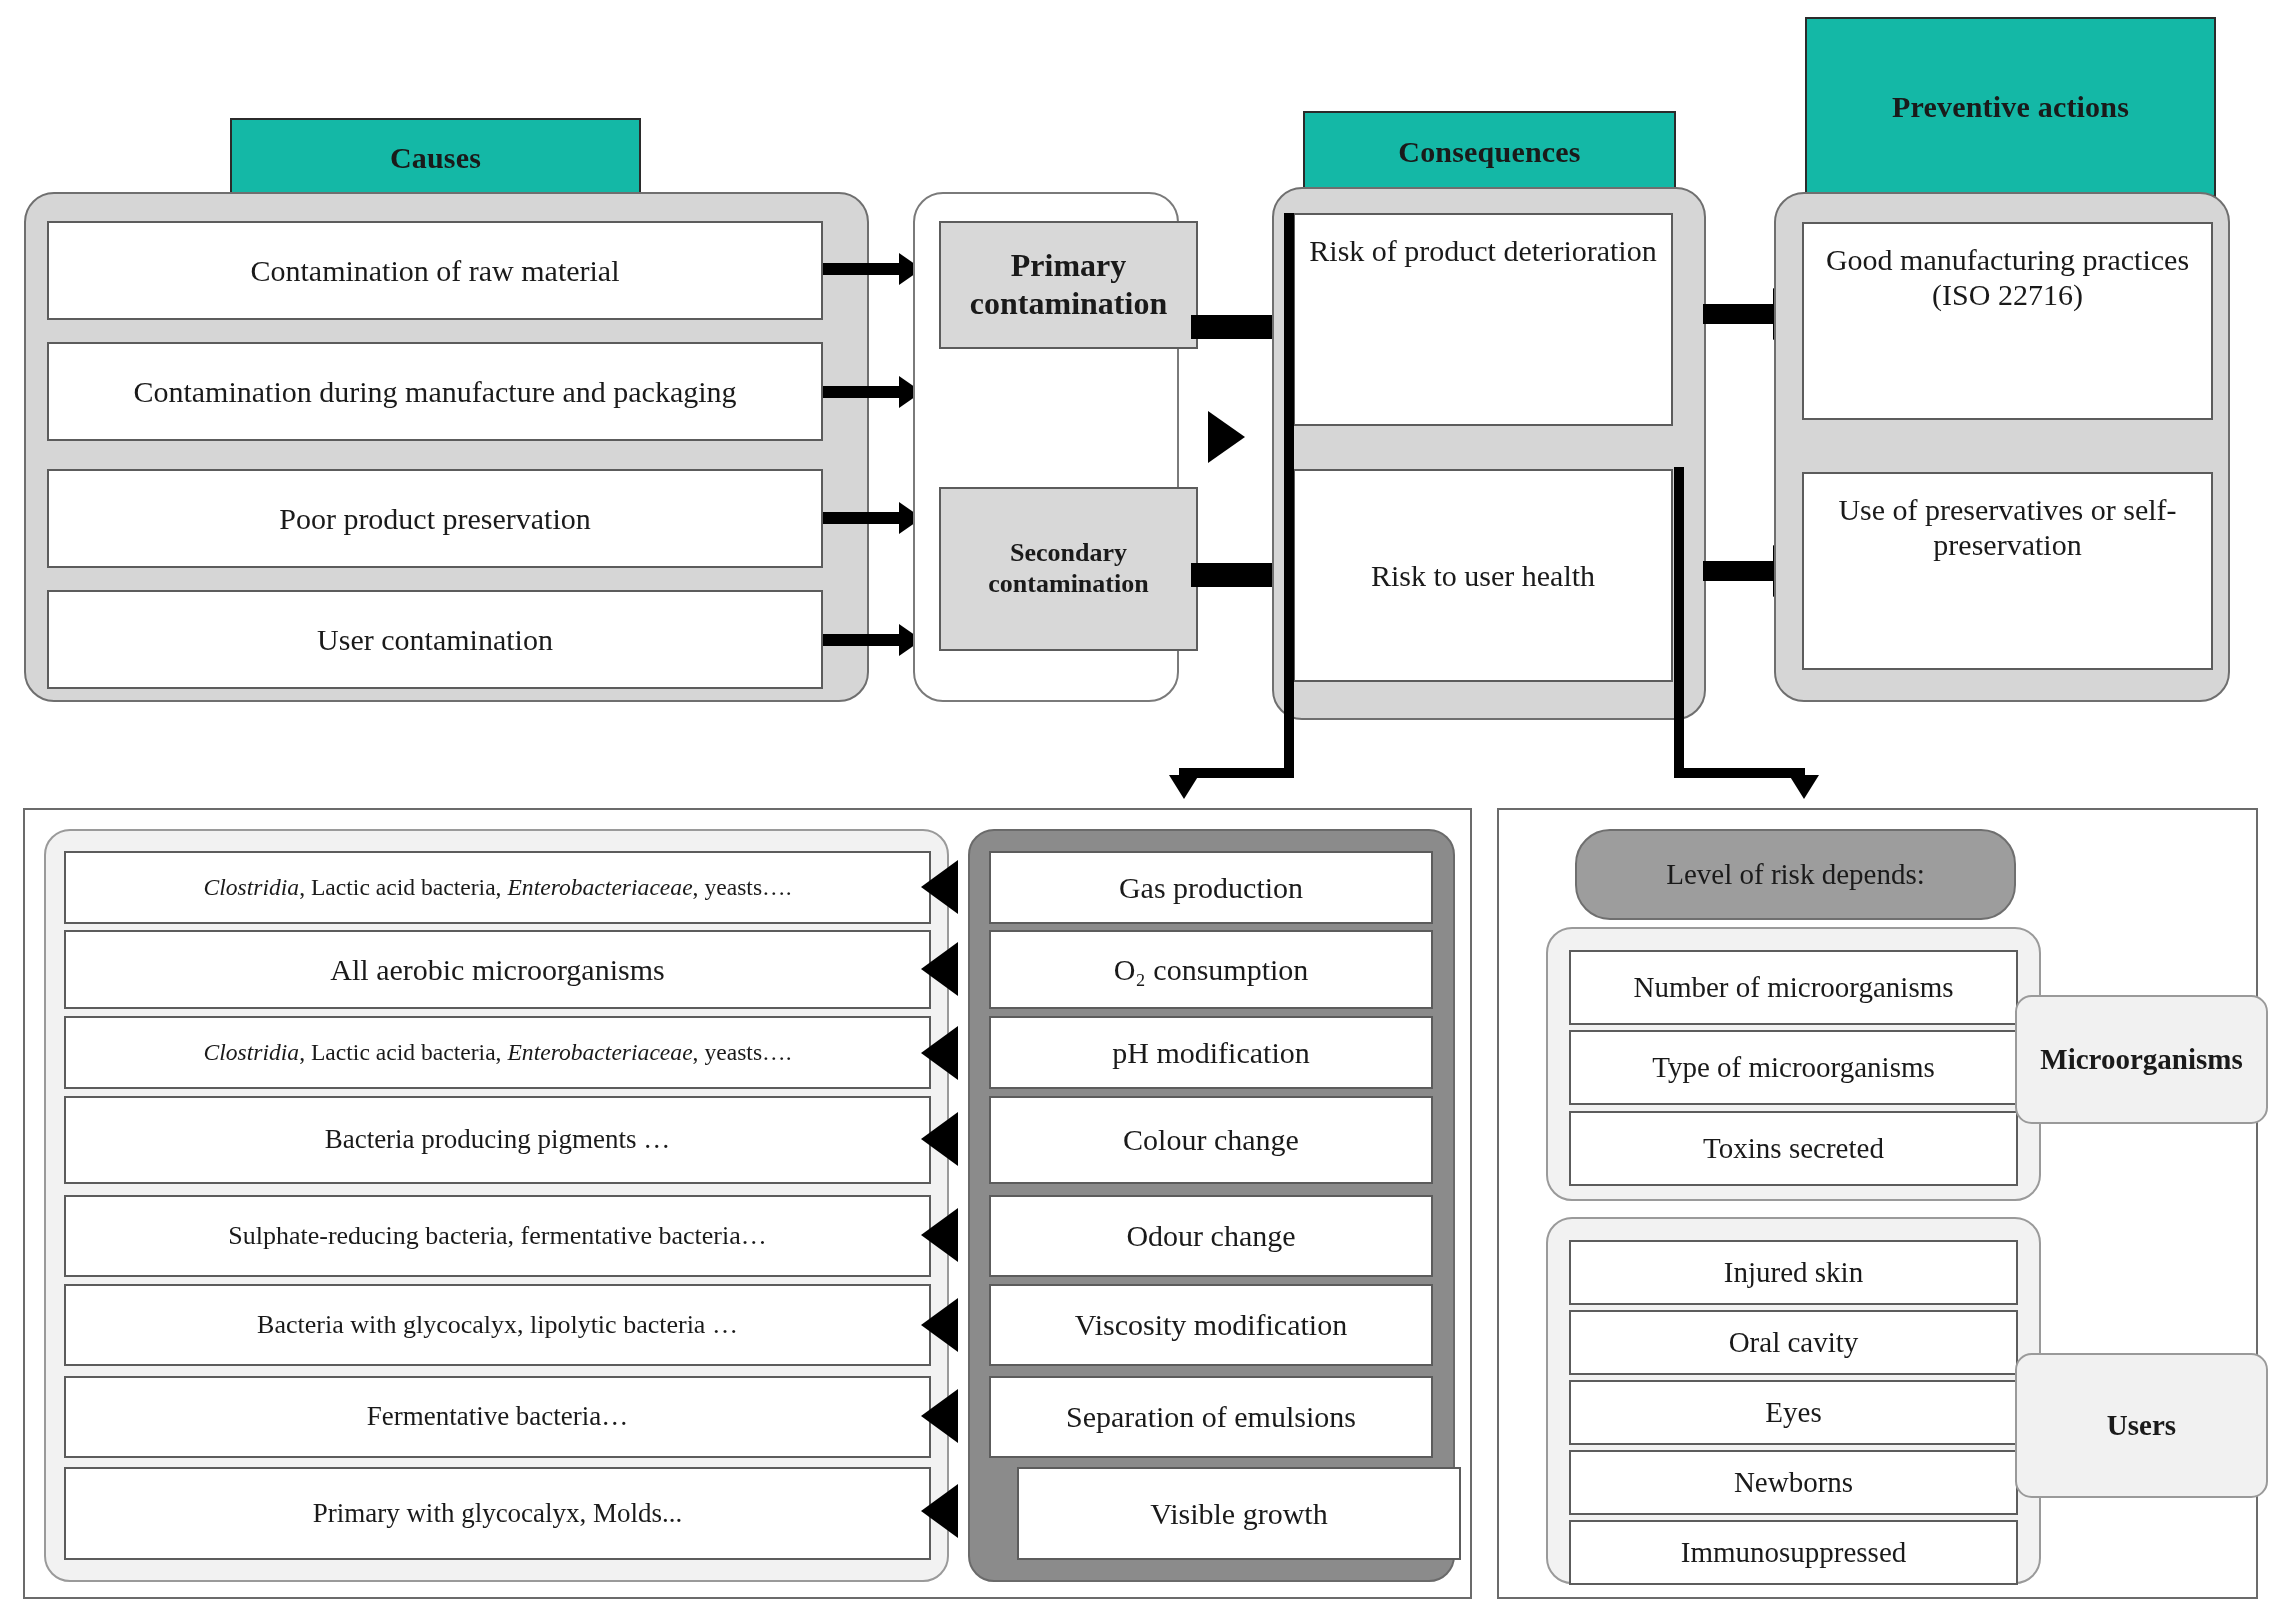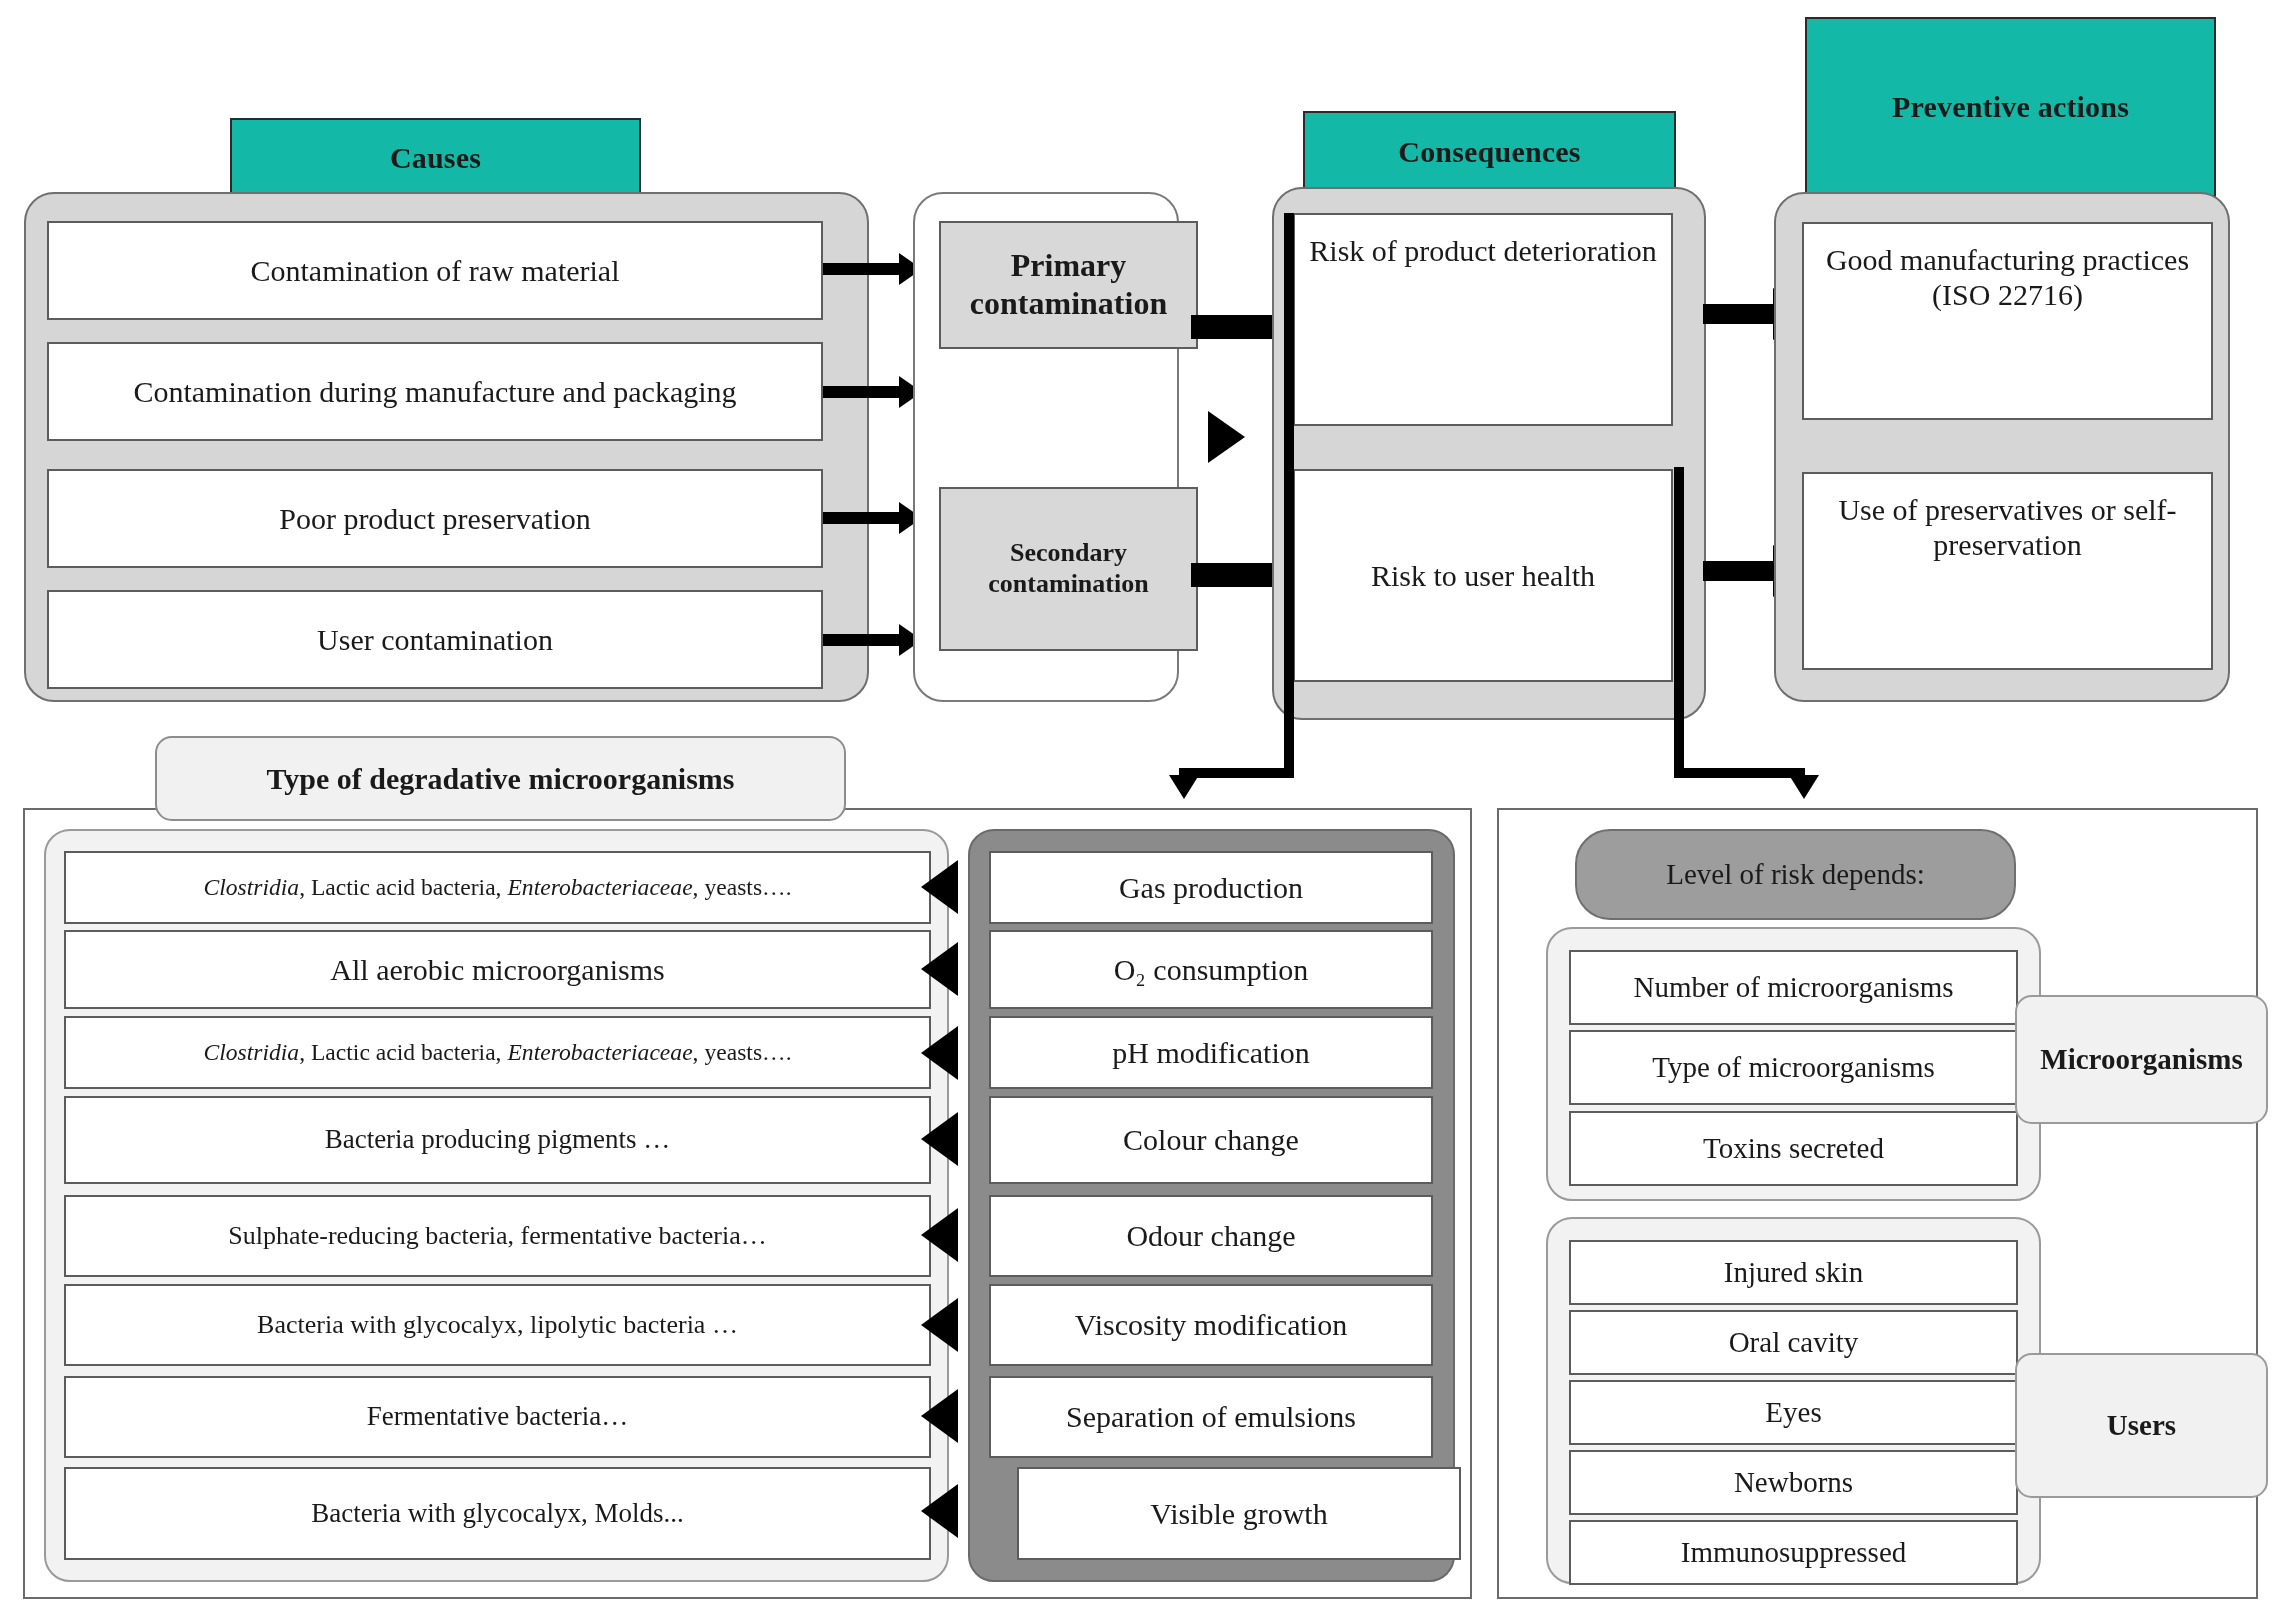--- a/index.html
+++ b/index.html
@@ -209,23 +209,20 @@
   <div class="ln" style="left:1284px;top:213px;width:10px;height:565px;"></div>
   <div class="ln" style="left:1179px;top:768px;width:115px;height:10px;"></div>
   <div class="arrow-d" style="left:1169px;top:775px;"></div>
 
   <div class="ln" style="left:1674px;top:467px;width:10px;height:310px;"></div>
   <div class="ln" style="left:1674px;top:768px;width:131px;height:10px;"></div>
   <div class="arrow-d" style="left:1789px;top:775px;"></div>
 
   <div class="abs outline" style="left:23px;top:808px;width:1449px;height:791px;"></div>
 
-  <div class="abs tab-round" style="left:155px;top:736px;width:691px;height:85px;font-size:30px;z-index:6;">
-    <span>Type of degradative microorganisms</span>
-  </div>
 
   <div class="abs group-light" style="left:44px;top:829px;width:905px;height:753px;"></div>
 
   <div class="abs group-dark" style="left:968px;top:829px;width:487px;height:753px;"></div>
 
   <div class="abs item" style="left:64px;top:851px;width:867px;height:73px;font-size:23.6px;">
     <span><span class="it">Clostridia</span><span>, Lactic acid bacteria, </span><span class="it">Enterobacteriaceae</span><span>, yeasts….</span></span>
   </div>
 
   <div class="abs item" style="left:64px;top:930px;width:867px;height:79px;font-size:30px;">
@@ -246,21 +243,21 @@
 
   <div class="abs item" style="left:64px;top:1284px;width:867px;height:82px;font-size:26px;">
     <span>Bacteria with glycocalyx, lipolytic bacteria …</span>
   </div>
 
   <div class="abs item" style="left:64px;top:1376px;width:867px;height:82px;font-size:27px;">
     <span>Fermentative bacteria…</span>
   </div>
 
   <div class="abs item" style="left:64px;top:1467px;width:867px;height:93px;font-size:27px;">
-    <span>Bacteria with glycocalyx, Molds...</span>
+    <span>Primary with glycocalyx, Molds...</span>
   </div>
 
   <div class="arrow-l" style="left:921px;top:860px;"></div>
   <div class="arrow-l" style="left:921px;top:942px;"></div>
   <div class="arrow-l" style="left:921px;top:1026px;"></div>
   <div class="arrow-l" style="left:921px;top:1112px;"></div>
   <div class="arrow-l" style="left:921px;top:1208px;"></div>
   <div class="arrow-l" style="left:921px;top:1298px;"></div>
   <div class="arrow-l" style="left:921px;top:1389px;"></div>
   <div class="arrow-l" style="left:921px;top:1484px;"></div>

